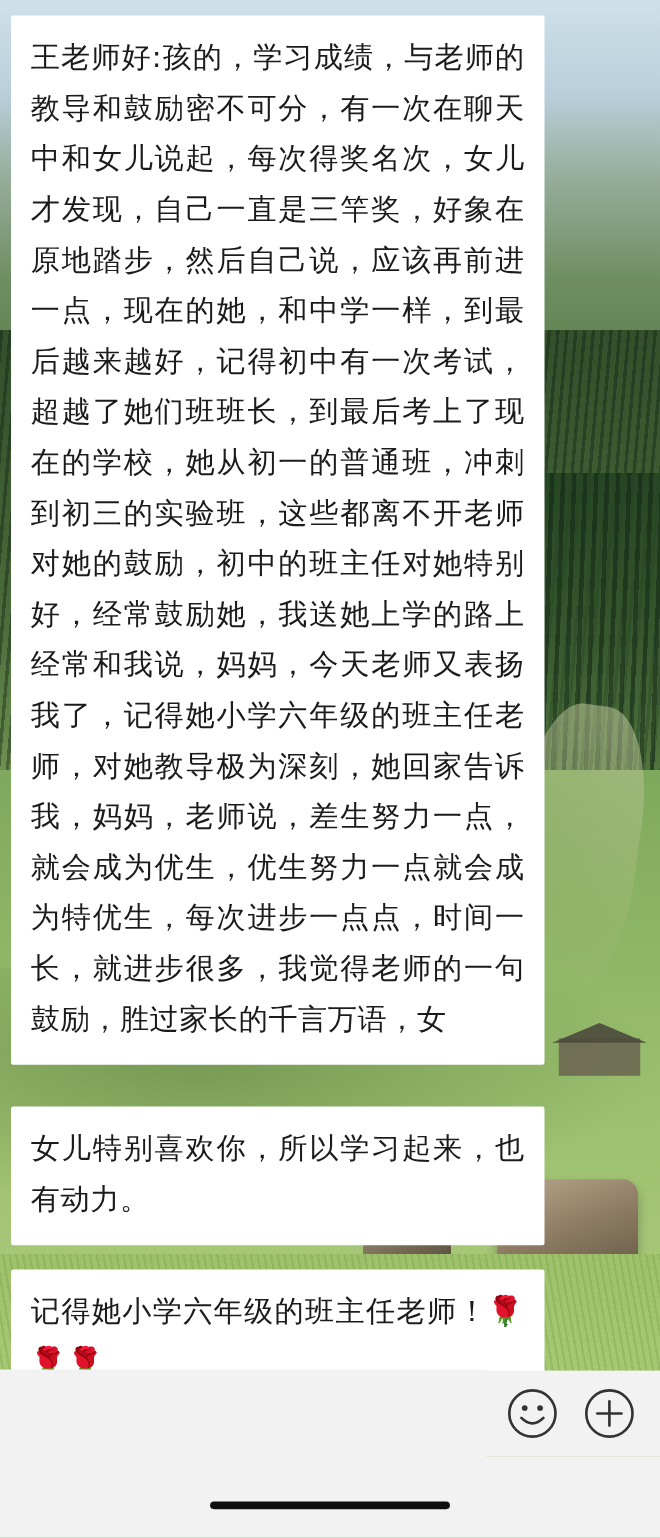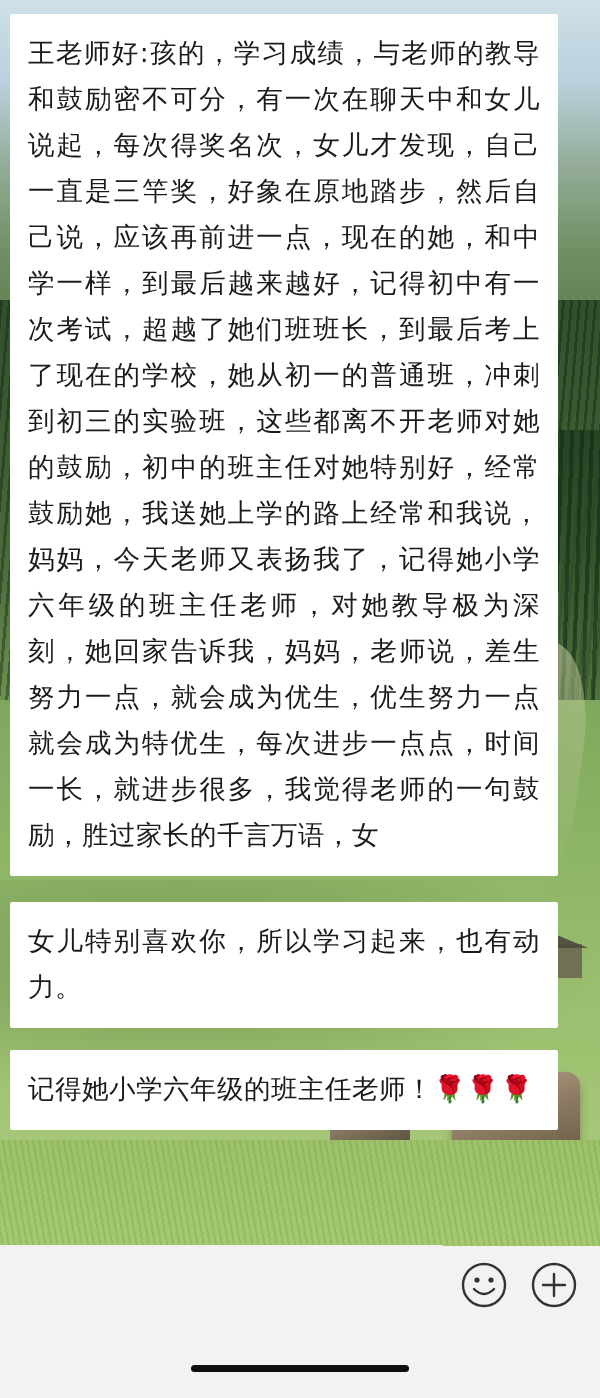--- a/index.html
+++ b/index.html
@@ -143,33 +143,33 @@
     z-index: 10;
     display: flex;
     flex-direction: column;
     justify-content: flex-start;
   }
 
   .bubble {
     background: #ffffff;
     color: #1b1b1b;
     margin: 0 0 0 10px;
-    width: 548px;
+    width: 485px;
     box-sizing: border-box;
     padding: 16px 18px 18px 18px;
     font-size: 26.5px;
     line-height: 46px;
     letter-spacing: 0.5px;
     text-align: justify;
     border-radius: 2px;
     font-family: "DejaVu Sans", "Liberation Sans", sans-serif;
   }
 
   .bubble-1 { margin-top: 14px; }
-  .bubble-2 { margin-top: 26px; }
+  .bubble-2 { margin-top: 38px; }
   .bubble-3 { margin-top: 22px; }
 
   .rose { color: #d0342c; }
 
   
   .inputbar {
     position: absolute;
     left: 0; right: 0;
     bottom: 74px;
     height: 78px;

